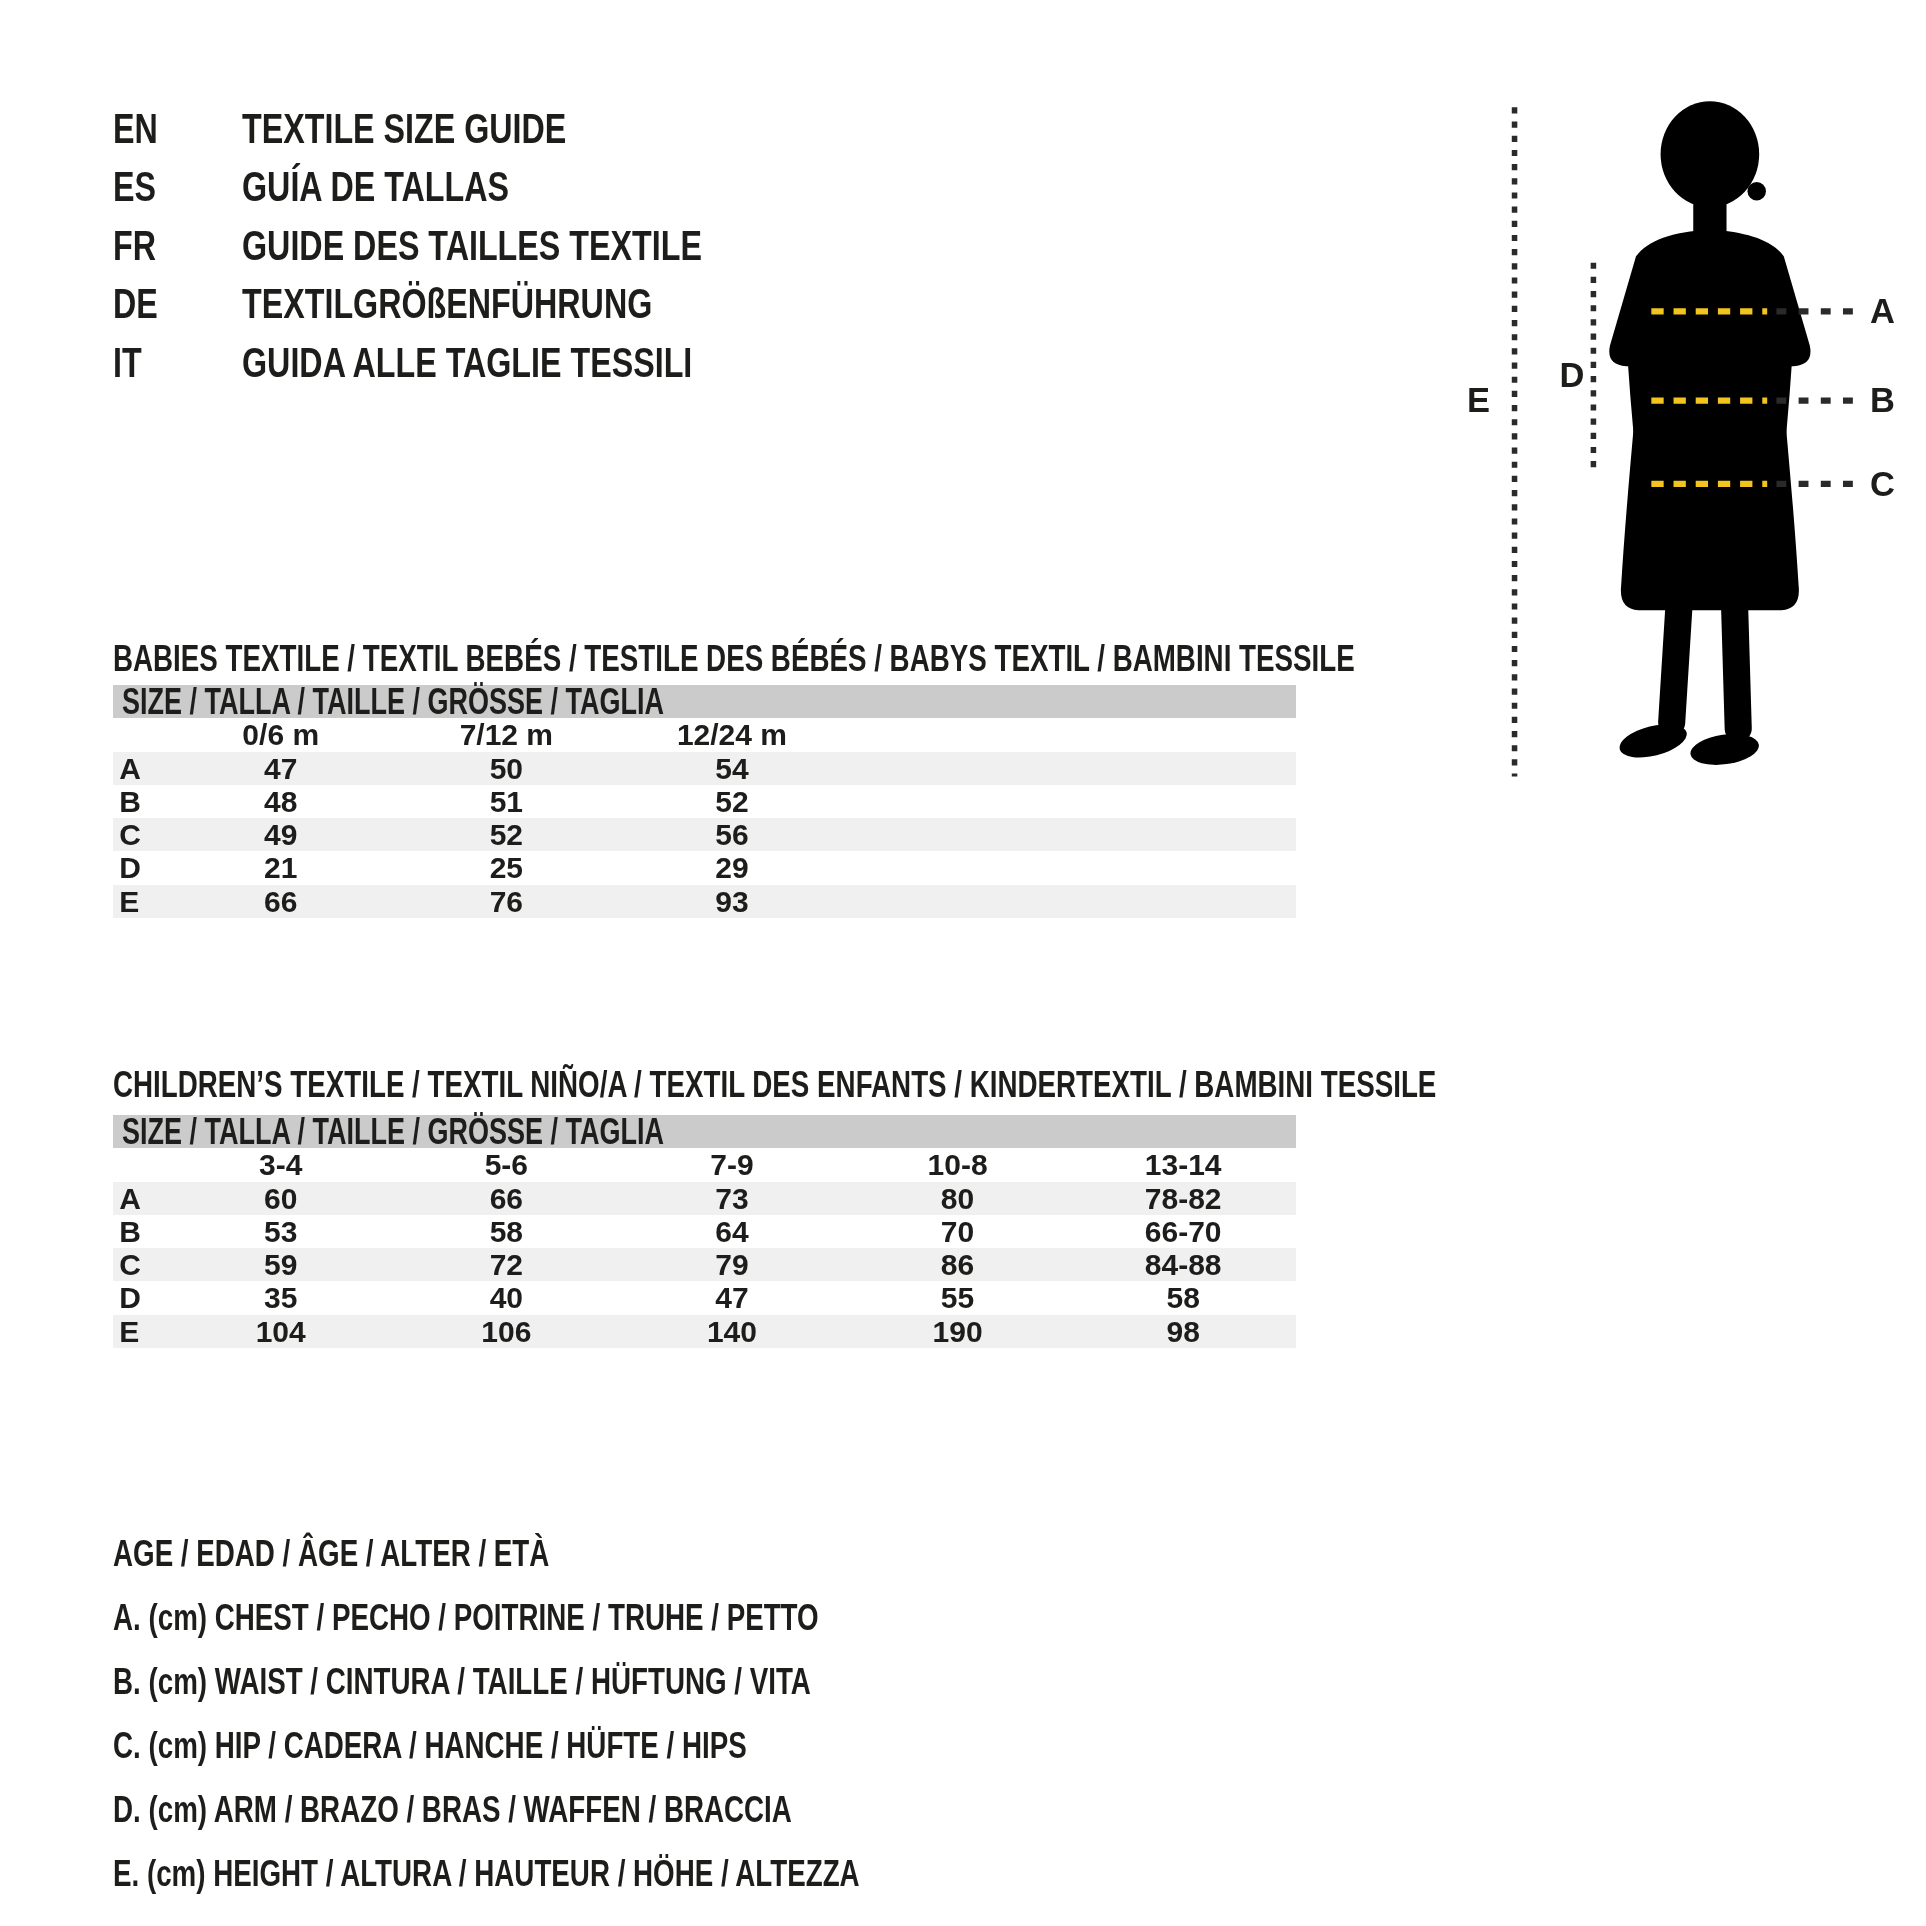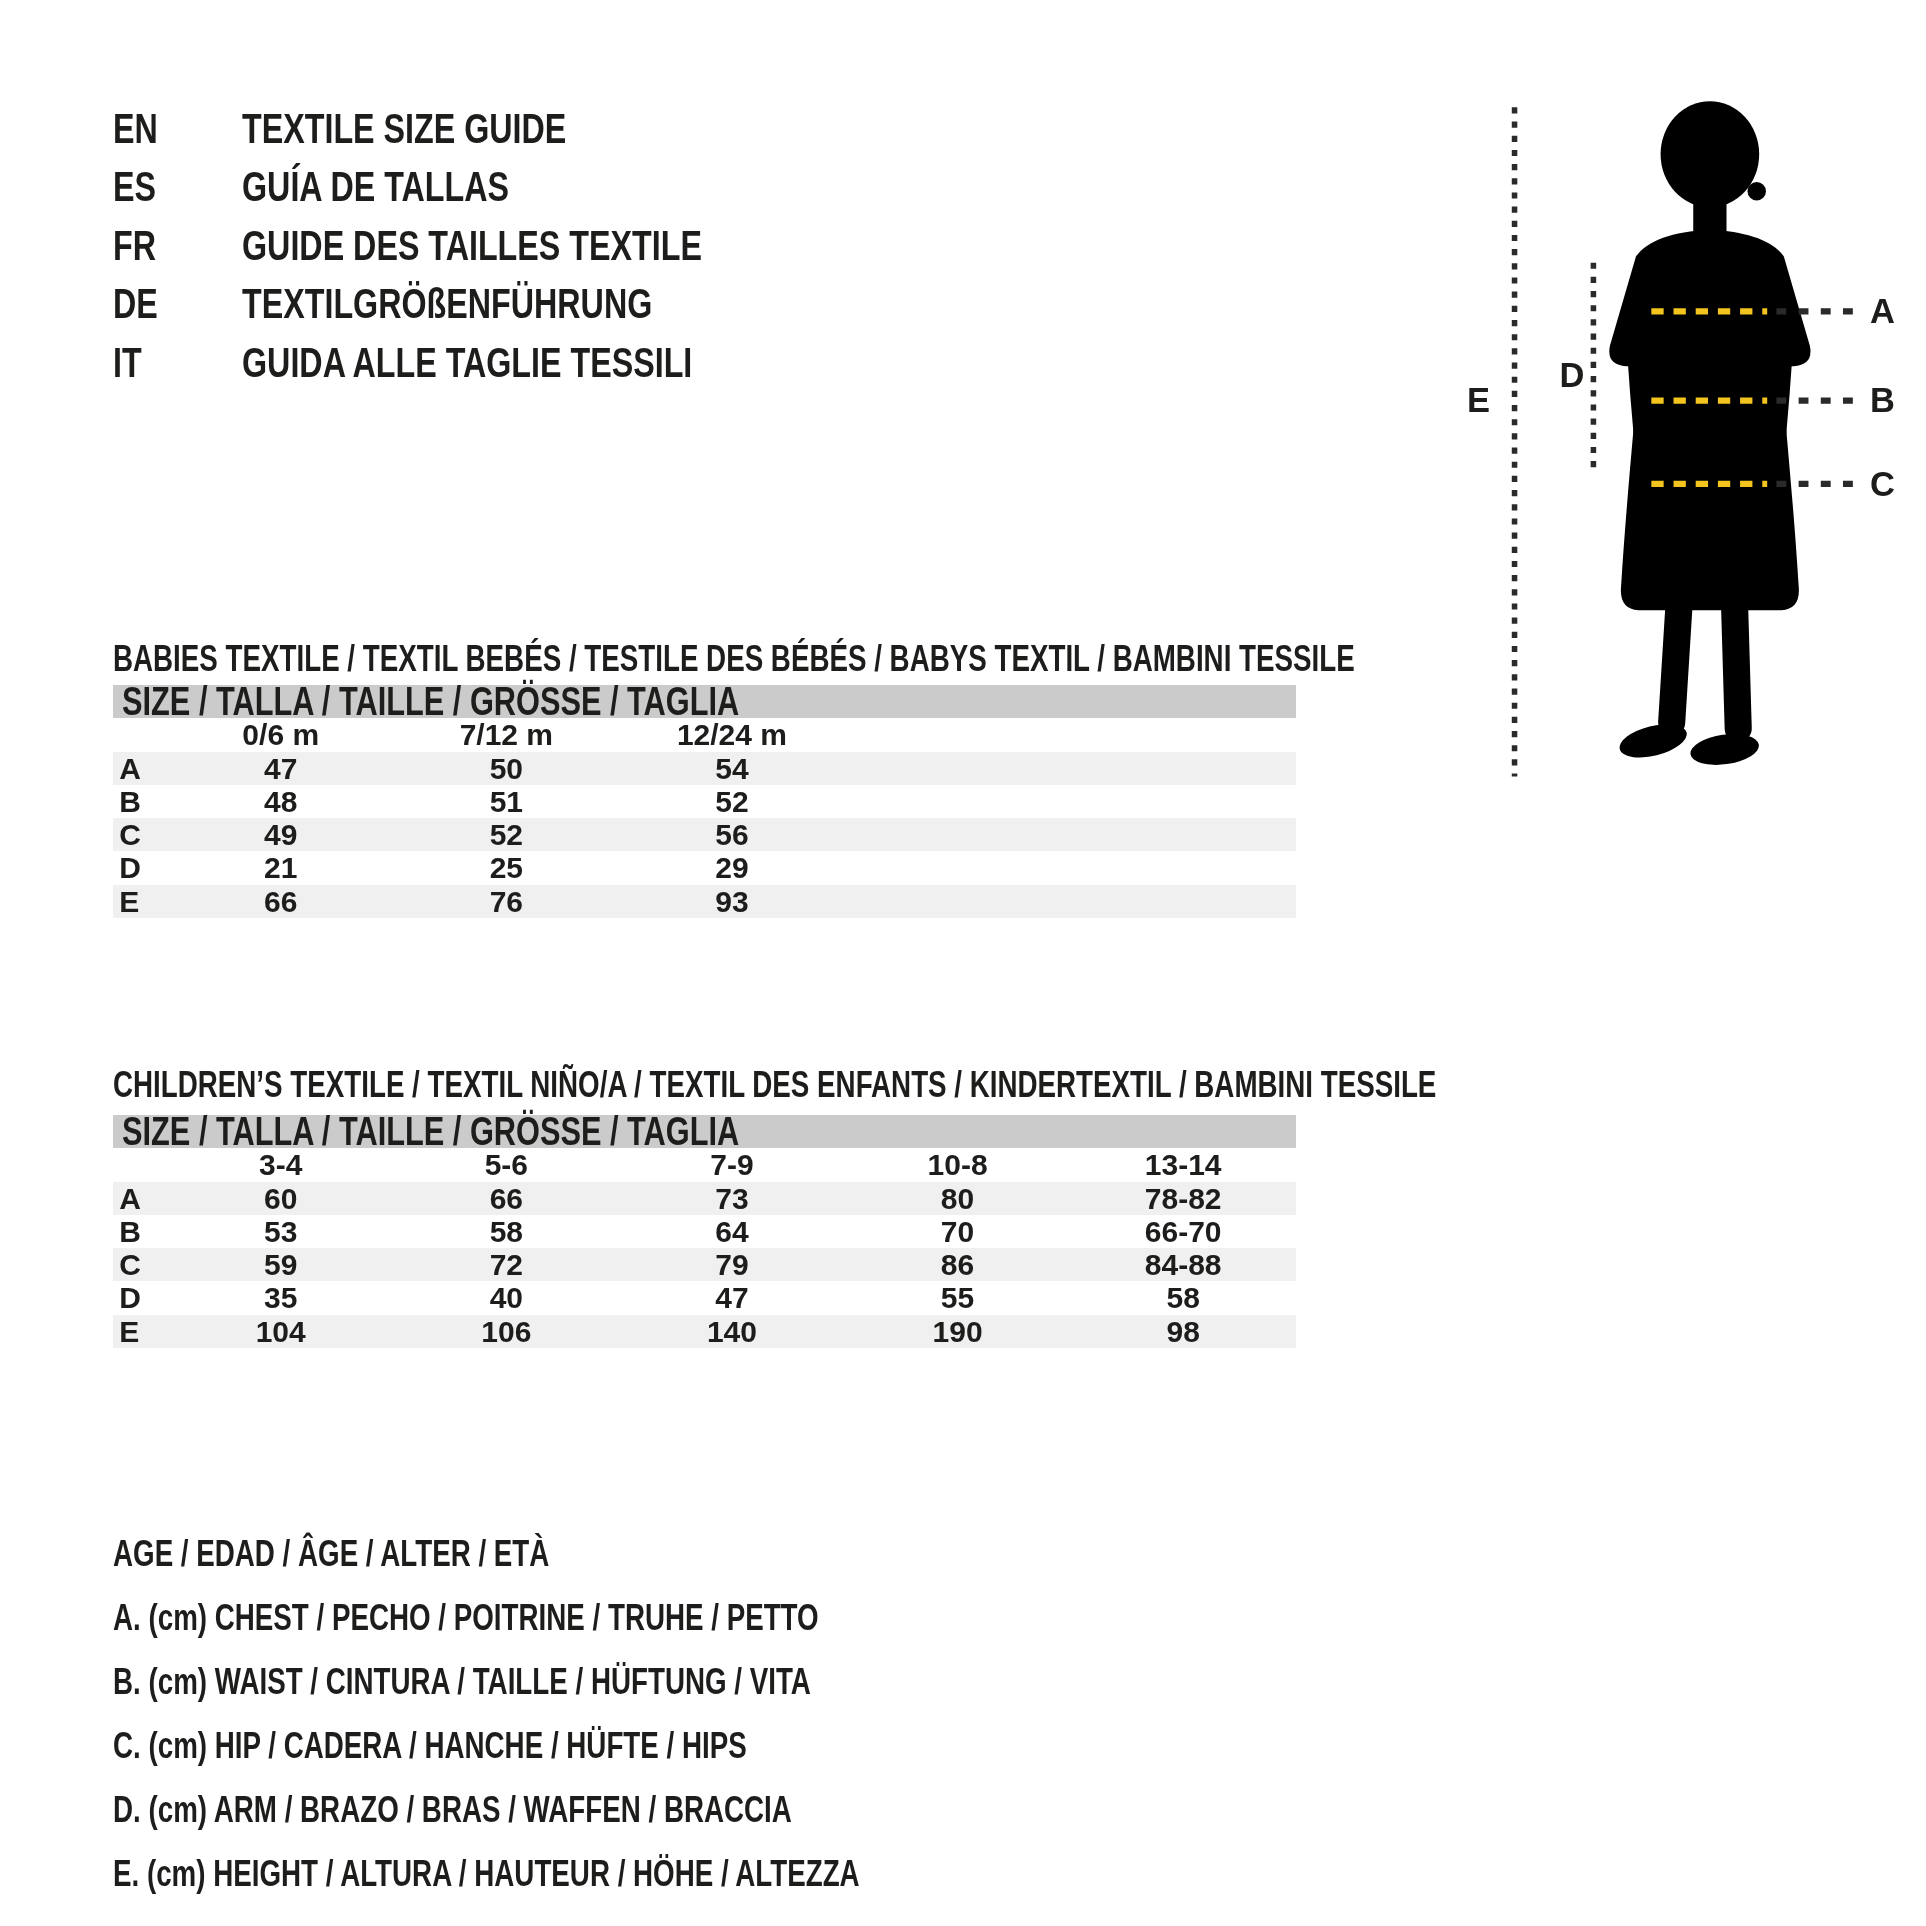--- a/index.html
+++ b/index.html
@@ -13,21 +13,21 @@
   .lang-row{position:absolute;left:74px;height:59px;font-size:43px;line-height:59px;}
   .lang-code{position:absolute;left:0;}
   .lang-title{position:absolute;left:129px;}
 
   
   .sec-title{position:absolute;left:74px;font-size:37px;line-height:44px;}
 
   
   .tbl{position:absolute;left:74px;width:1183px;}
   .tbar{position:absolute;left:0;width:1183px;height:33px;background:#cbcbcb;
-        font-size:41px;line-height:33px;padding-left:8.6px;box-sizing:border-box;}
+        font-size:36px;line-height:33px;padding-left:8.6px;box-sizing:border-box;}
   .trow{position:absolute;left:0;width:1183px;height:33px;display:flex;
         font-size:30px;line-height:33px;}
   .trow .c0{width:55px;padding-left:6.2px;box-sizing:border-box;text-align:left;}
   .trow .c{width:226px;text-align:center;}
   .bg-gray{background:#f0f0f0;}
 
   
   .legend-line{position:absolute;left:74px;font-size:37px;line-height:44px;}
 
   

